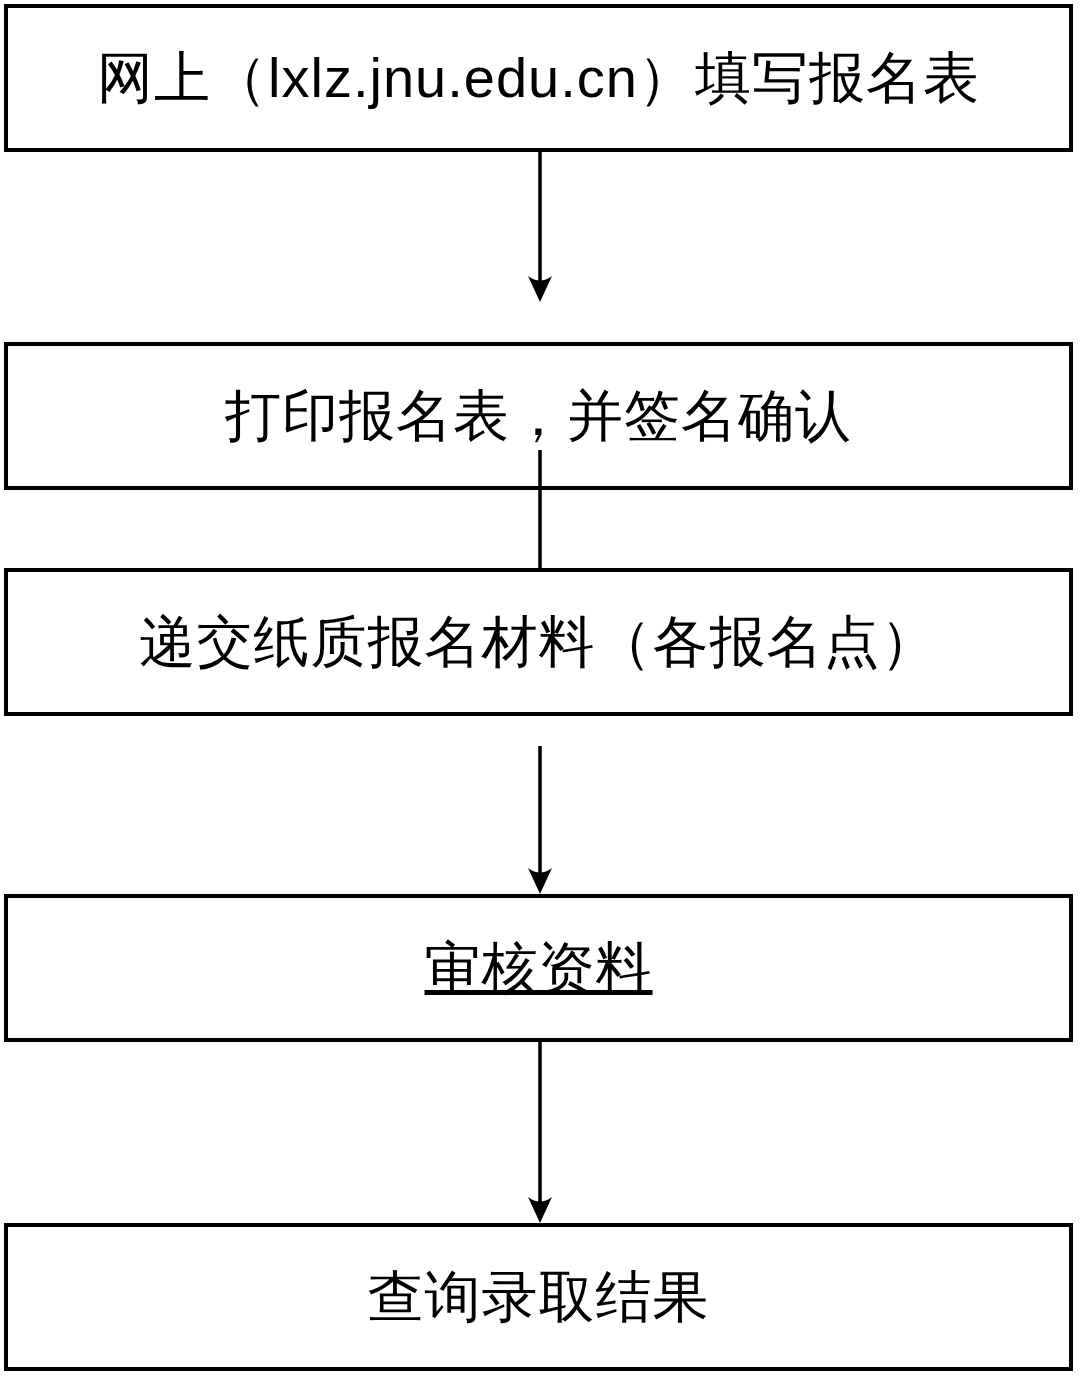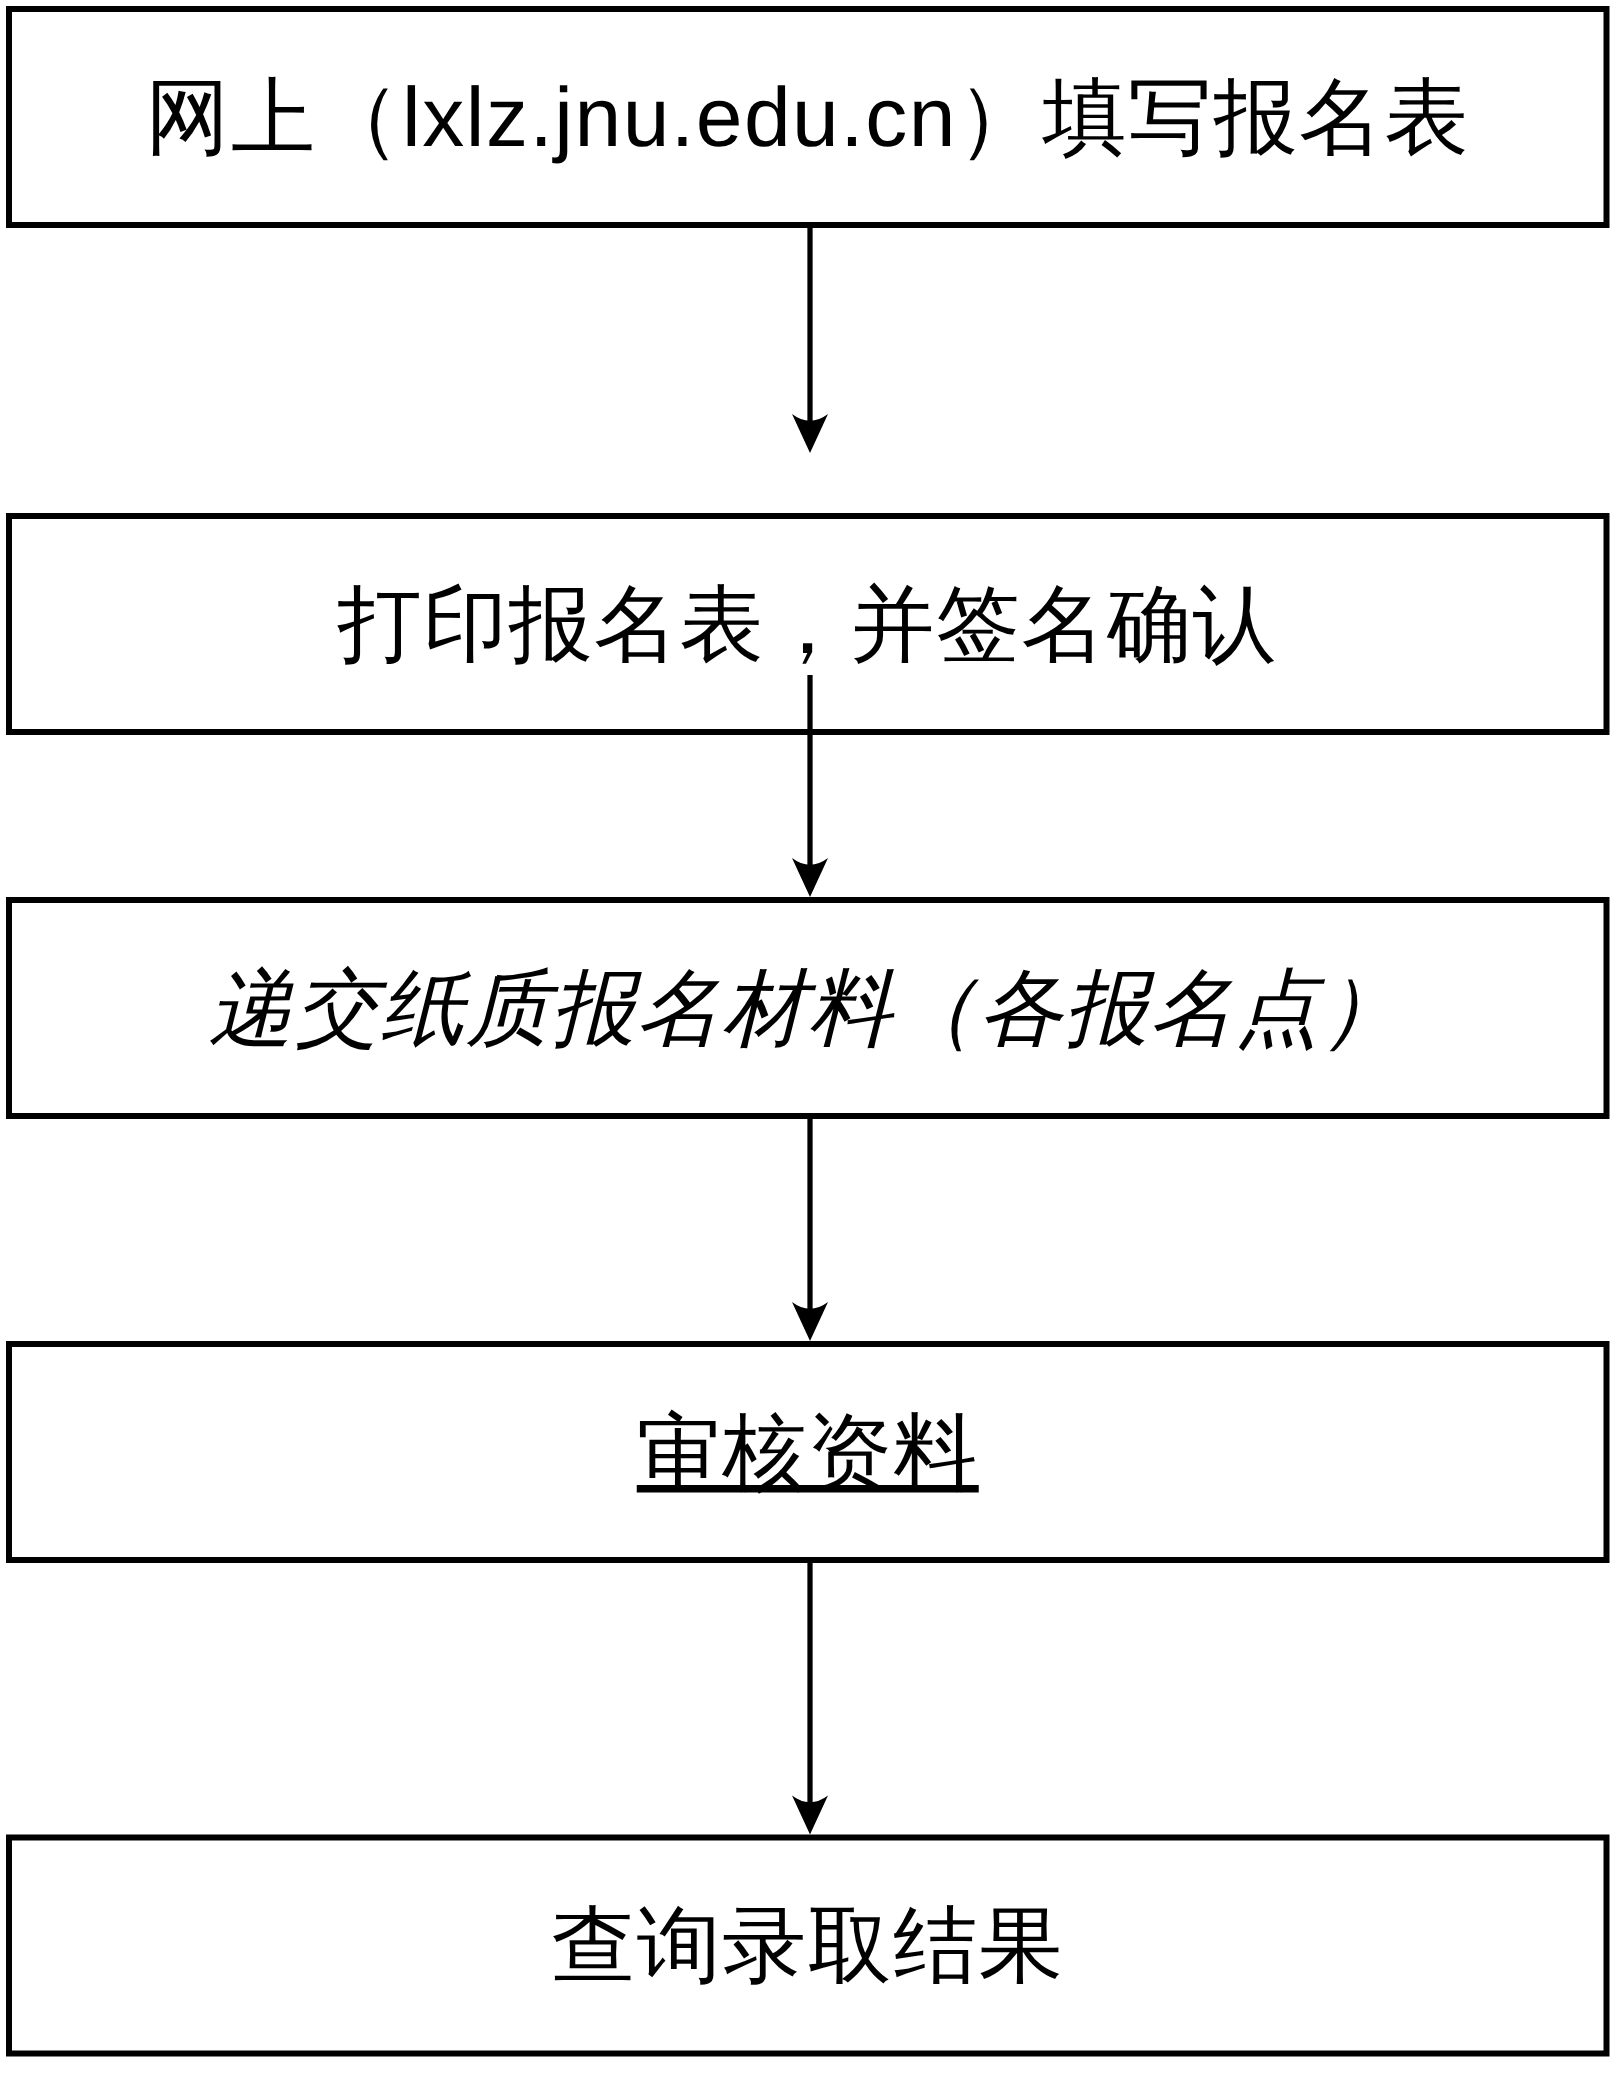--- a/index.html
+++ b/index.html
@@ -62,21 +62,21 @@
 
   <div class="flow-box" style="top:302px;margin-top:40px;">
     <span class="flow-label">打印报名表，并签名确认</span>
   </div>
 
   <svg class="flow-arrow" style="top:450px;" width="40" height="148" viewBox="0 0 40 148" aria-hidden="true">
     <line x1="20" y1="0" x2="20" y2="140" stroke="#000000" stroke-width="3.5"></line>
     <path d="M20 148 L8 122 Q20 131 32 122 Z" fill="#000000"></path>
   </svg>
 
-  <div class="flow-box" style="top:598px;font-style:italic;">
+  <div class="flow-box" style="top:568px;">
     <span class="flow-label">递交纸质报名材料（各报名点）</span>
   </div>
 
   <svg class="flow-arrow" style="top:746px;" width="40" height="148" viewBox="0 0 40 148" aria-hidden="true">
     <line x1="20" y1="0" x2="20" y2="140" stroke="#000000" stroke-width="3.5"></line>
     <path d="M20 148 L8 122 Q20 131 32 122 Z" fill="#000000"></path>
   </svg>
 
   <div class="flow-box" style="top:894px;text-decoration:underline;">
     <span class="flow-label">审核资料</span>

